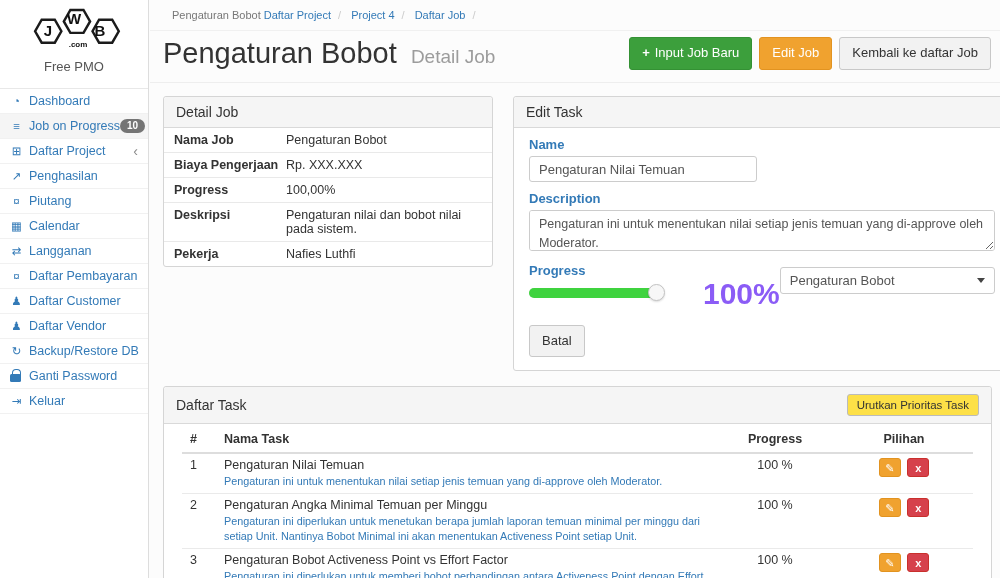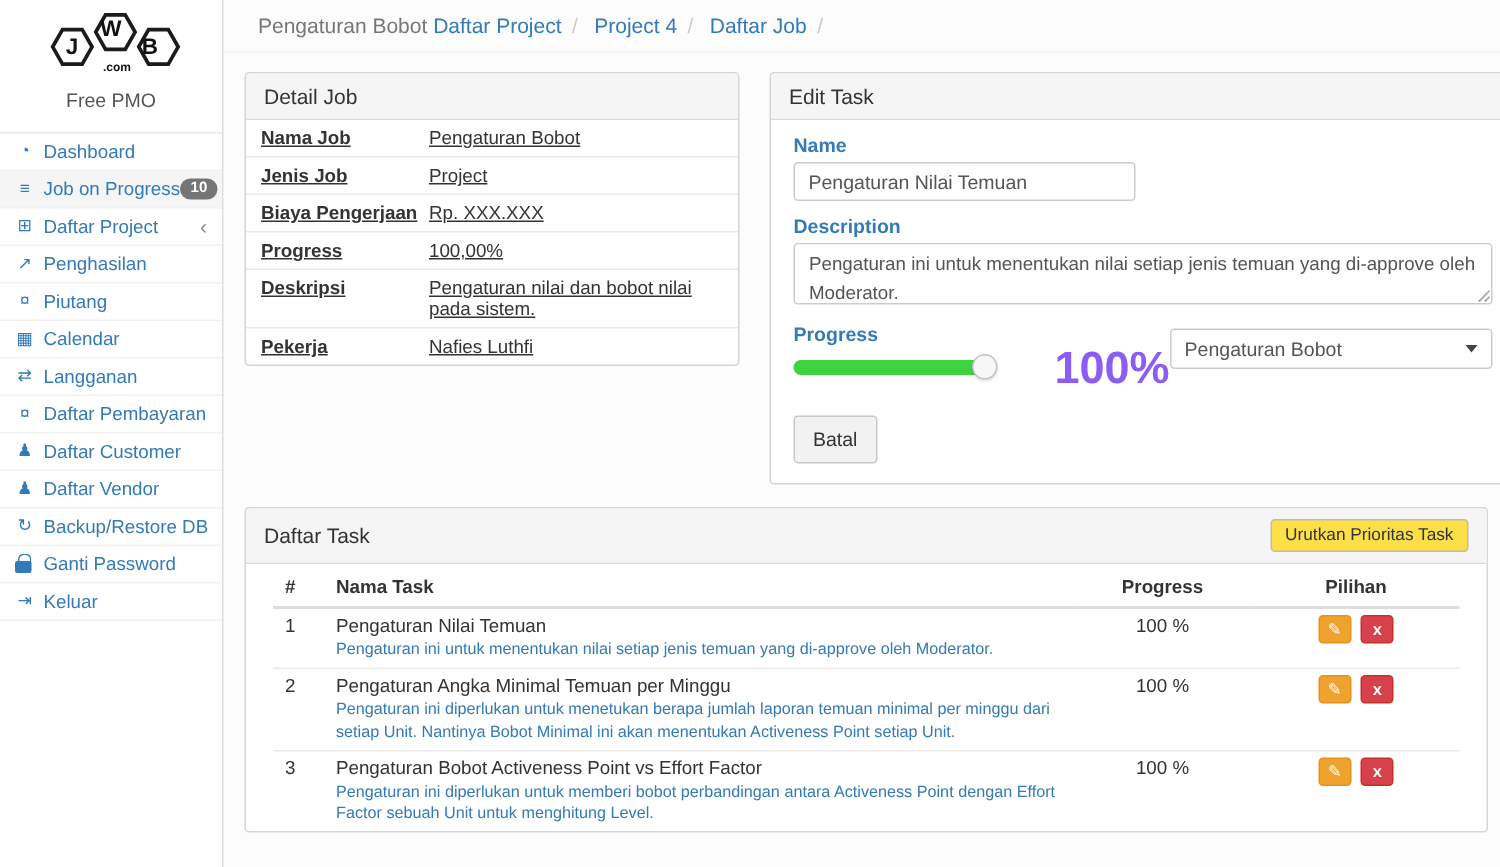--- a/index.html
+++ b/index.html
@@ -38,21 +38,21 @@
   .s-icon.lock-icon::before {
     content:""; position:absolute; left:3px; top:0; width:7px; height:6px;
     border:1.5px solid #337ab7; border-bottom:none; border-radius:4px 4px 0 0;
   }
   .s-icon.lock-icon::after {
     content:""; position:absolute; left:1px; top:5px; width:11px; height:8px;
     background:#337ab7; border-radius:1.5px;
   }
   
   .main { margin-left:150px; }
-  .breadcrumb-bar { padding:9px 10px 9px 22px; border-bottom:1px solid #f0f0f0; font-size:14px; color:#999; }
+  .breadcrumb-bar { padding:9px 10px 9px 22px; border-bottom:1px solid #f0f0f0; font-size:11px; color:#999; }
   .crumb a { color:#337ab7; text-decoration:none; }
   .sep { color:#ccc; margin:0 7px; }
   .crumb-current { color:#777; }
   .page-header {
     display:flex; justify-content:space-between; align-items:center;
     padding:6px 9px 12px 13px; border-bottom:1px solid #eee;
   }
   h1 { margin:0; font-size:29px; font-weight:400; color:#333; letter-spacing:0; }
   h1 small { font-size:19px; color:#9c9c9c; font-weight:400; margin-left:6px; }
   .header-buttons { display:flex; gap:7px; align-items:center; }
@@ -69,21 +69,21 @@
   .columns { display:flex; gap:20px; margin:13px 8px 0 13px; align-items:flex-start; }
   .panel { background:#fff; border:1px solid #d5d5d5; border-radius:3px; }
   .panel-heading {
     background:#f5f5f5; border-bottom:1px solid #d9d9d9; padding:7px 12px;
     font-size:14px; color:#333; border-radius:3px 3px 0 0;
     display:flex; justify-content:space-between; align-items:center;
   }
   .panel-detail { width:330px; flex:none; }
   .panel-edit { flex:1; }
   
-  .drow { display:flex; border-bottom:1px solid #e9e9e9; padding:5px 10px; min-height:23px;text-decoration:underline; }
+  .drow { display:flex; border-bottom:1px solid #e9e9e9; padding:5px 10px; min-height:23px; }
   .drow:last-child { border-bottom:none; }
   .dlabel { width:112px; font-weight:bold; flex:none; font-size:12.5px; }
   .dvalue { font-size:12.5px; }
   
   .panel-body { padding:9px 15px 13px; }
   .form-label { color:#337ab7; font-weight:bold; font-size:13px; display:block; margin-bottom:4px; }
   .text-input {
     width:228px; height:26px; border:1px solid #ccc; border-radius:3px;
     padding:3px 9px; font-size:13px; color:#555; font-family:inherit; background:#fff;
   }
@@ -244,36 +244,55 @@
     
     <span class="crumb-current">Pengaturan Bobot</span>
   
       <span class="crumb"><a href="#">Daftar Project</a><span class="sep">/</span></span>
     
       <span class="crumb"><a href="#">Project 4</a><span class="sep">/</span></span>
     
       <span class="crumb"><a href="#">Daftar Job</a><span class="sep">/</span></span>
     </div>
 
+  <div class="page-header">
+    <h1>
+      <span>Pengaturan Bobot</span>
+      <small>Detail Job</small>
+    </h1>
+    <div class="header-buttons">
+
+        <button class="btn success">
+          <span class="b-icon">+</span>
+          <span>Input Job Baru</span>
+        </button>
+
+        <button class="btn warning">
+
+          <span>Edit Job</span>
+        </button>
+
+        <button class="btn default">
+
+          <span>Kembali ke daftar Job</span>
+        </button>
+      </div>
+  </div>
 
   <div class="columns">
 
     <div class="panel panel-detail">
       <div class="panel-heading">Detail Job</div>
       <div>
 
           <div class="drow">
             <div class="dlabel">Nama Job</div>
             <div class="dvalue">Pengaturan Bobot</div>
           </div>
 
-          <div class="drow">
-            <div class="dlabel">Jenis Job</div>
-            <div class="dvalue">Project</div>
-          </div>
 
           <div class="drow">
             <div class="dlabel">Biaya Pengerjaan</div>
             <div class="dvalue">Rp. XXX.XXX</div>
           </div>
 
           <div class="drow">
             <div class="dlabel">Progress</div>
             <div class="dvalue">100,00%</div>
           </div>

